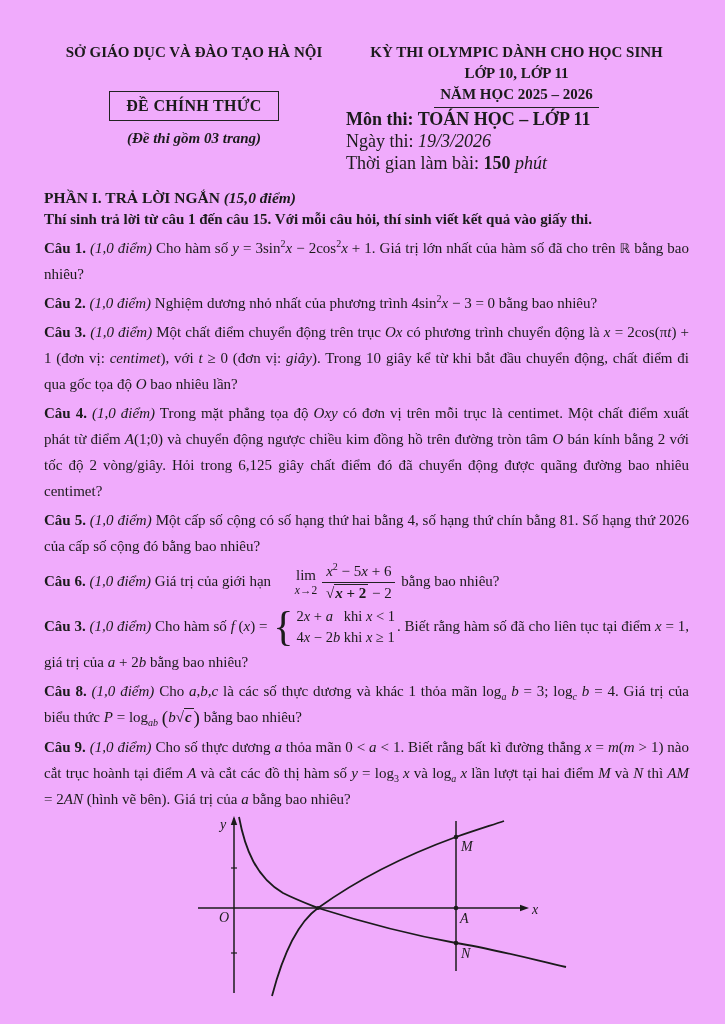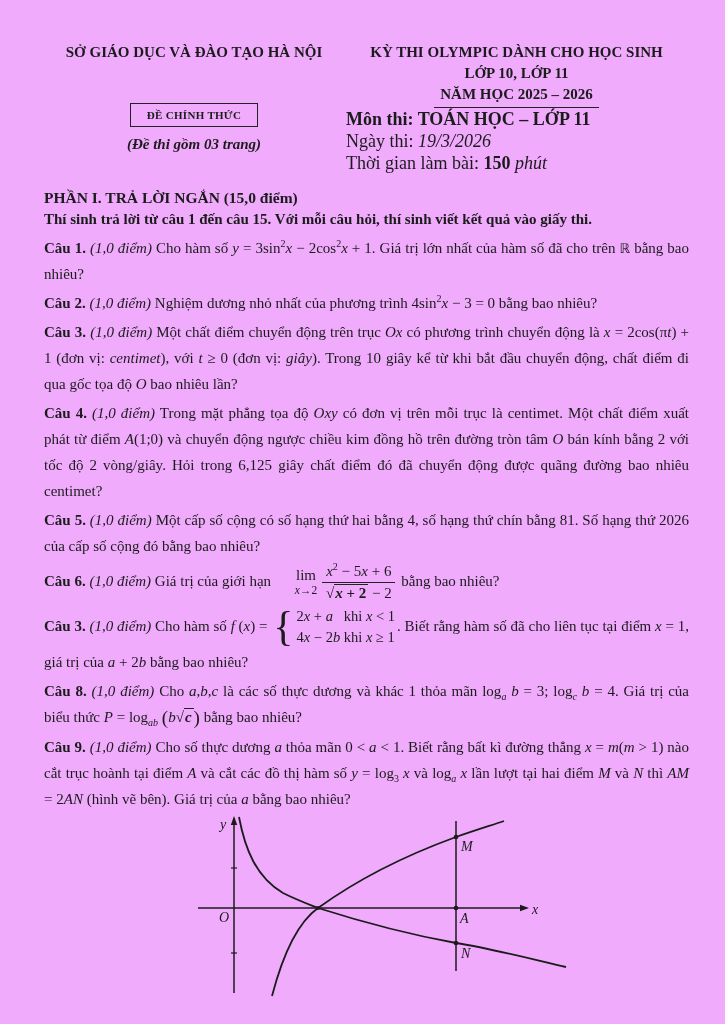--- a/index.html
+++ b/index.html
@@ -8,32 +8,32 @@
     width:725px;height:1024px;
     margin:0 auto;
     background:#f0abfc;
     color:#1b1b1b;
     font-family:"Liberation Serif","DejaVu Serif",serif;
     overflow:hidden;
     box-sizing:border-box;
     padding:42px 36px 0 44px;
   }
   .bold{font-weight:700;}
-  .italic{}
+  .italic{font-style:italic;}
 
   
   .header{display:flex;justify-content:space-between;align-items:flex-start;}
   .h-left{width:300px;text-align:center;flex-shrink:0;}
   .h-right{width:345px;text-align:center;flex-shrink:0;}
   .h-line{font-weight:700;font-size:15px;line-height:21px;}
   .u-wrap{display:inline-block;border-bottom:1.5px solid #222;padding:0 6px 2px 6px;}
   .official-box{
     display:inline-block;border:1.6px solid #222;
-    padding:5px 16px;margin-top:40px;
-    font-weight:700;font-size:11px;letter-spacing:.3px;
+    padding:5px 16px;margin-top:28px;
+    font-weight:700;font-size:16px;letter-spacing:.3px;
   }
   .pages-note{font-weight:700;font-style:italic;font-size:15px;margin-top:9px;}
   .h-meta{font-size:18px;line-height:22px;text-align:left;padding-left:2px;}
   .h-meta .val-it{font-style:italic;}
 
   
   .section-head{margin-top:15px;font-size:15.5px;}
   .instruction{font-size:15px;margin-top:4px;font-weight:700;}
   .questions{margin-top:7px;}
   .q{

